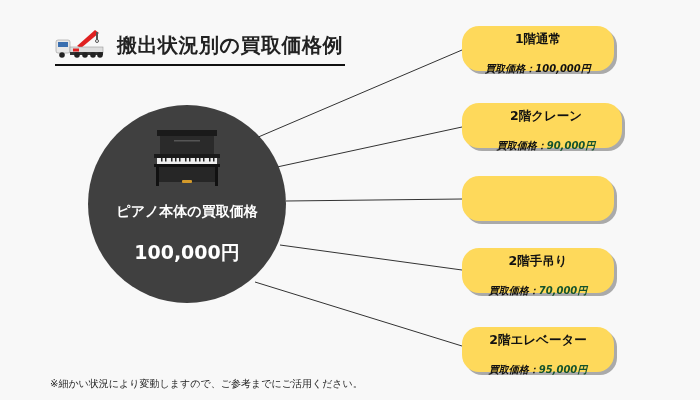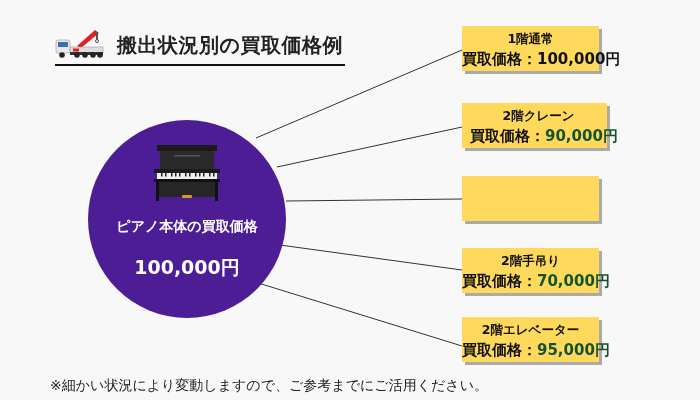--- a/index.html
+++ b/index.html
@@ -6,34 +6,34 @@
   body {
     width:700px; height:400px; background:#f8f8f8; position:relative; overflow:hidden;
     font-family:"DejaVu Sans","Liberation Sans",sans-serif;
   }
   .header { position:absolute; left:55px; top:26px; width:290px; height:40px; }
   .truck { position:absolute; left:0; top:2px; width:50px; height:32px; }
   .title { position:absolute; left:62px; top:6px; font-size:20px; font-weight:bold; color:#222; letter-spacing:0.5px; white-space:nowrap; }
   .underline { position:absolute; left:0; top:38px; width:290px; height:2px; background:#111; }
   svg.lines { position:absolute; left:0; top:0; width:700px; height:400px; }
   .circle {
-    position:absolute; left:88px; top:120px; width:198px; height:198px; border-radius:50%;
-    background:#4c1d95;
+    position:absolute; left:88px; top:105px; width:198px; height:198px; border-radius:50%;
+    background:#404040;
   }
   .piano { position:absolute; left:66px; top:25px; width:66px; height:56px; }
   .c-label { position:absolute; left:0; width:198px; top:98px; text-align:center; color:#fff; font-size:14px; font-weight:bold; white-space:nowrap; }
   .c-price { position:absolute; left:0; width:198px; top:135px; text-align:center; color:#fff; font-size:19px; font-weight:bold; }
   .box {
-    position:absolute; left:462px; width:137px; height:45px; background:#fed95b;
-    box-shadow:3px 3px 0 #aaa; text-align:center;
+    position:absolute; left:462px; width:152px; height:45px; background:#fed95b;
+    box-shadow:3px 3px 0 #aaa; text-align:center;border-radius:17px;
   }
   .box .t1 { display:block; margin-top:5px; font-size:12.5px; font-weight:bold; color:#111; white-space:nowrap; }
-  .box .t2 { display:block; margin-top:2px; font-size:15px; font-weight:bold; color:#111; white-space:nowrap; }
+  .box .t2 { display:block; margin-top:14px; font-size:10px; font-weight:bold; color:#111; white-space:nowrap;font-style:italic; }
   .box .v-red { color:#14532d; }
-  .note { position:absolute; left:50px; top:377px; font-size:14px; color:#222; white-space:nowrap; }
+  .note { position:absolute; left:50px; top:377px; font-size:10px; color:#222; white-space:nowrap; }
 </style>
 </head>
 <body>
 
 <div class="header">
   <svg class="truck" viewBox="0 0 50 32">
 
     <polygon points="22,18 40,2 44,5 26,20" fill="#e02020"></polygon>
     <rect x="41" y="4" width="2" height="8" fill="#555"></rect>
     <circle cx="42" cy="13" r="1.5" fill="none" stroke="#555" stroke-width="1"></circle>
@@ -105,18 +105,18 @@
 </div>
 
 <div class="box" style="top:176px;">
 </div>
 
 <div class="box" style="top:248px;text-align:center;">
   <span class="t1">2階手吊り</span>
   <span class="t2"><span>買取価格：</span><span class="v-red">70,000円</span></span>
 </div>
 
-<div class="box" style="top:317px;">
+<div class="box" style="top:327px;">
   <span class="t1">2階エレベーター</span>
   <span class="t2"><span>買取価格：</span><span class="v-red">95,000円</span></span>
 </div>
 
 <div class="note">※細かい状況により変動しますので、ご参考までにご活用ください。</div>
 
 </body></html>

